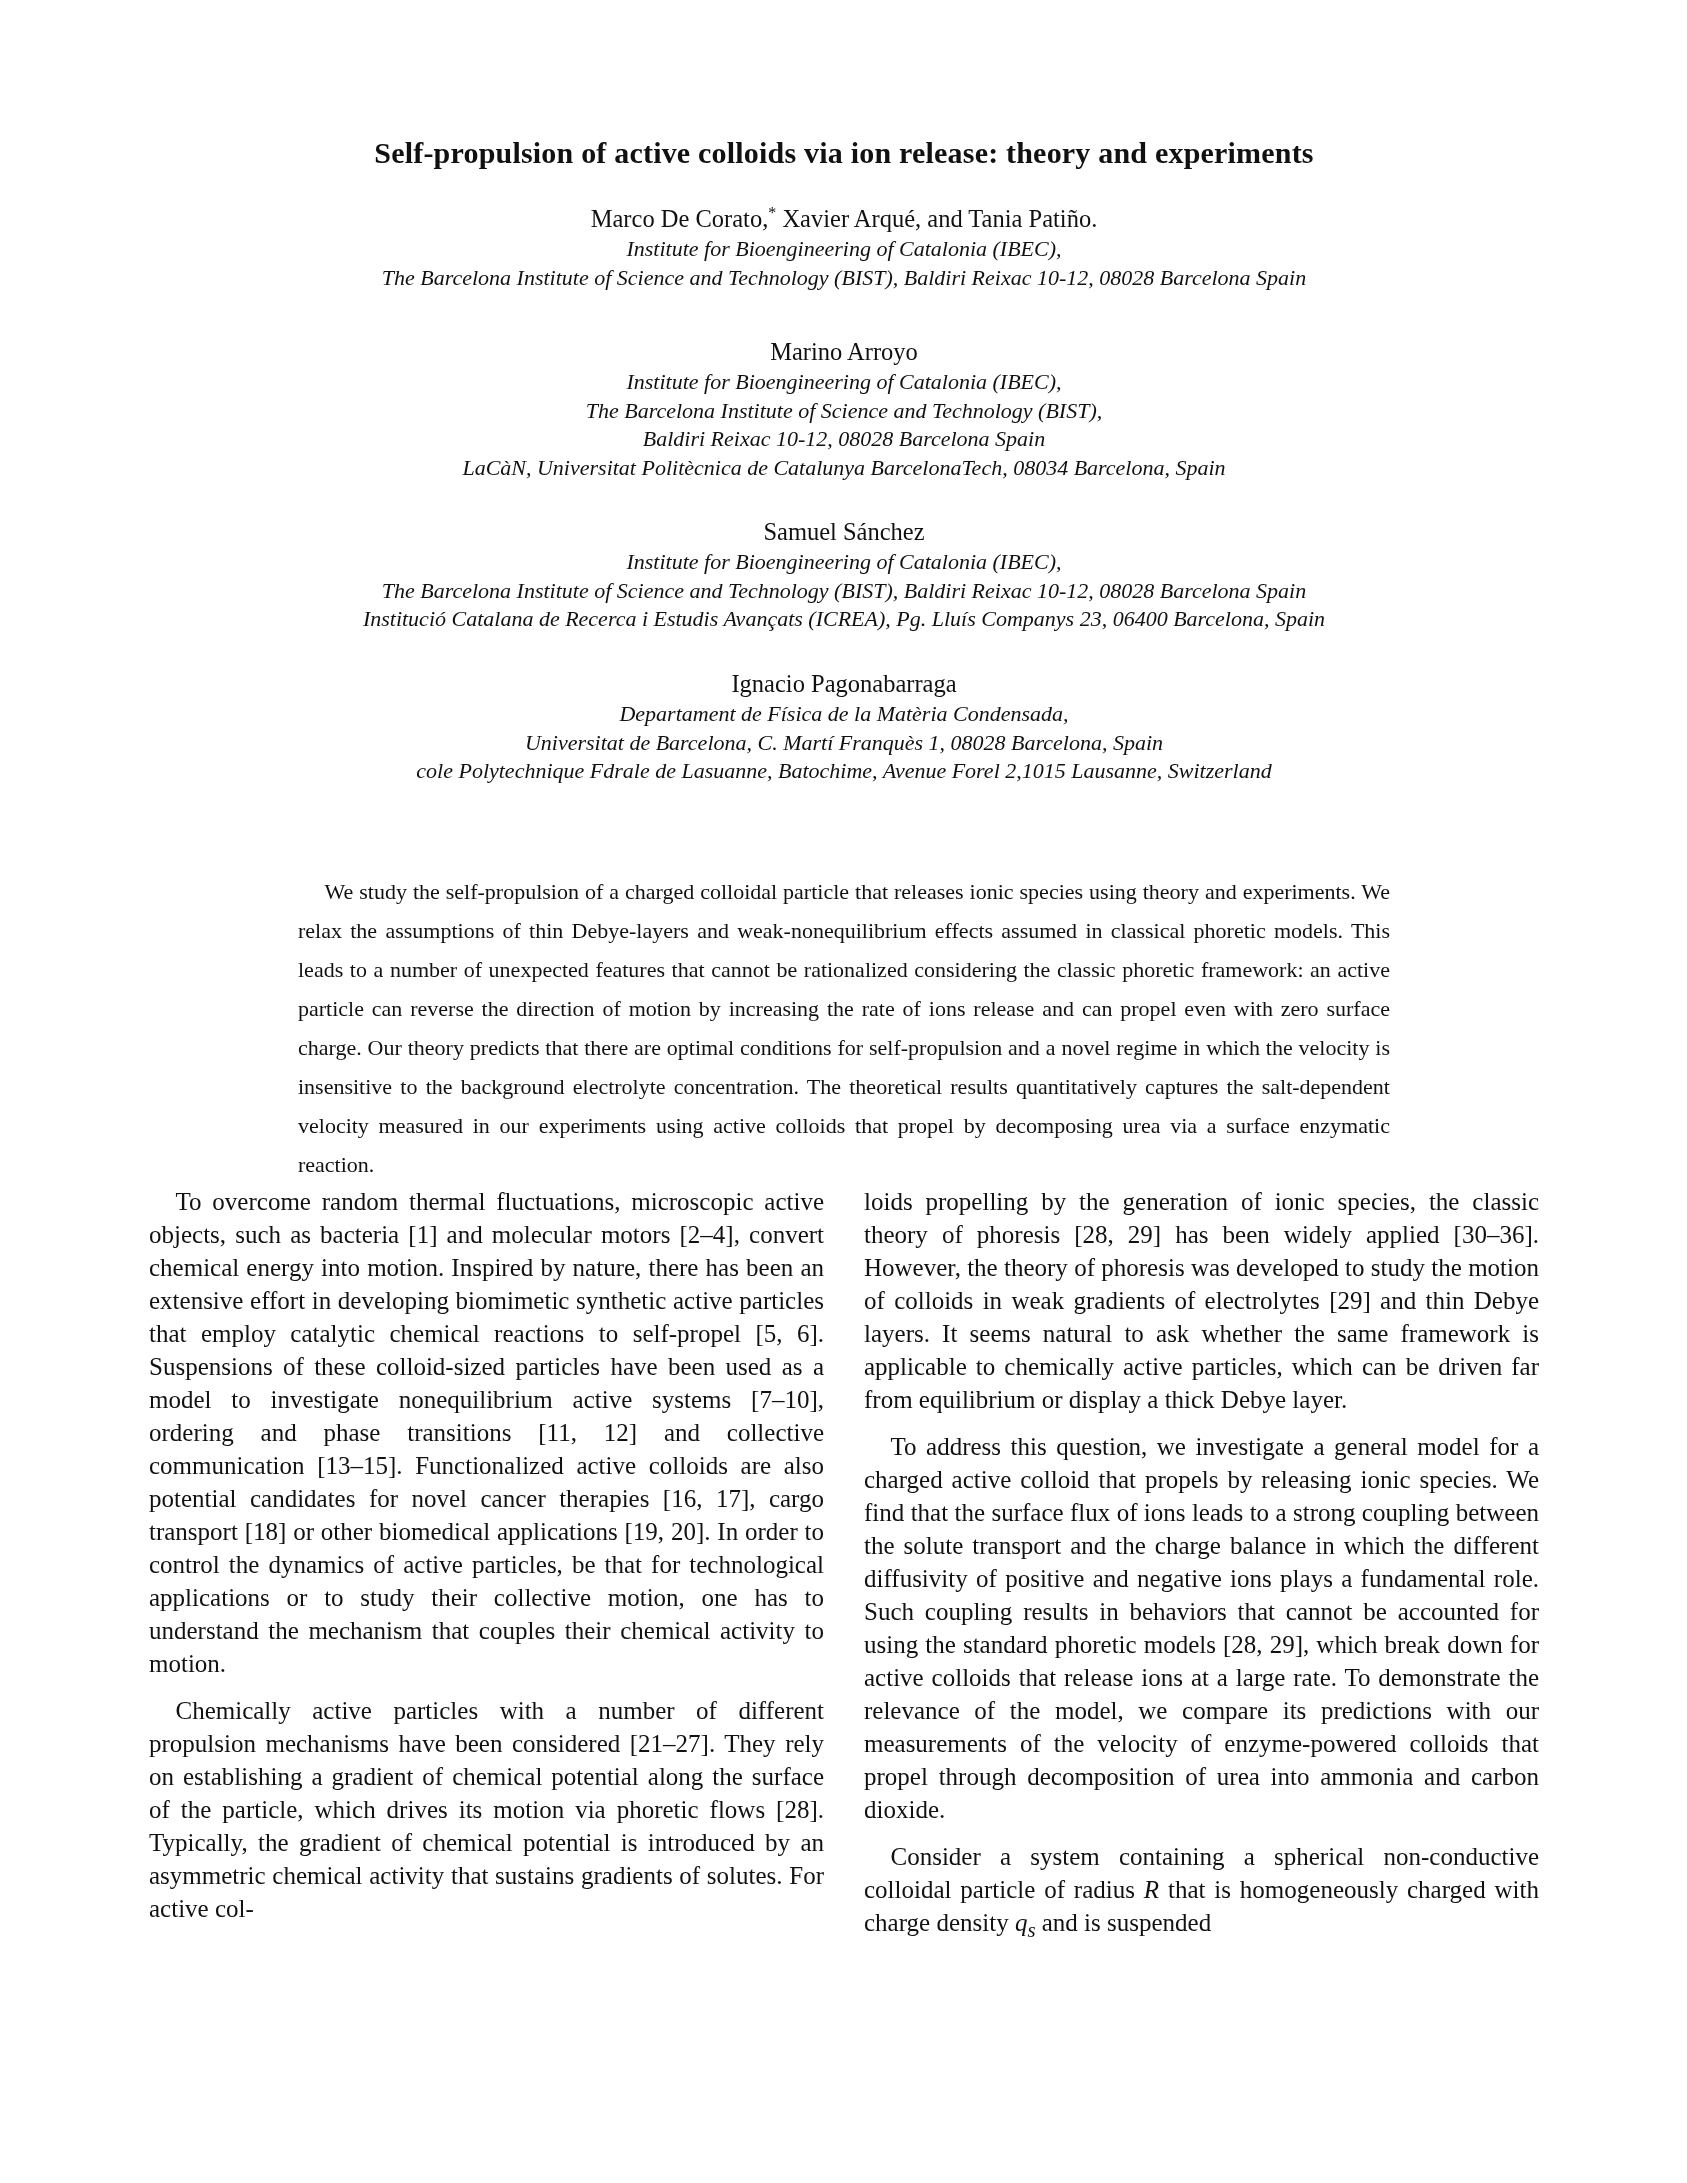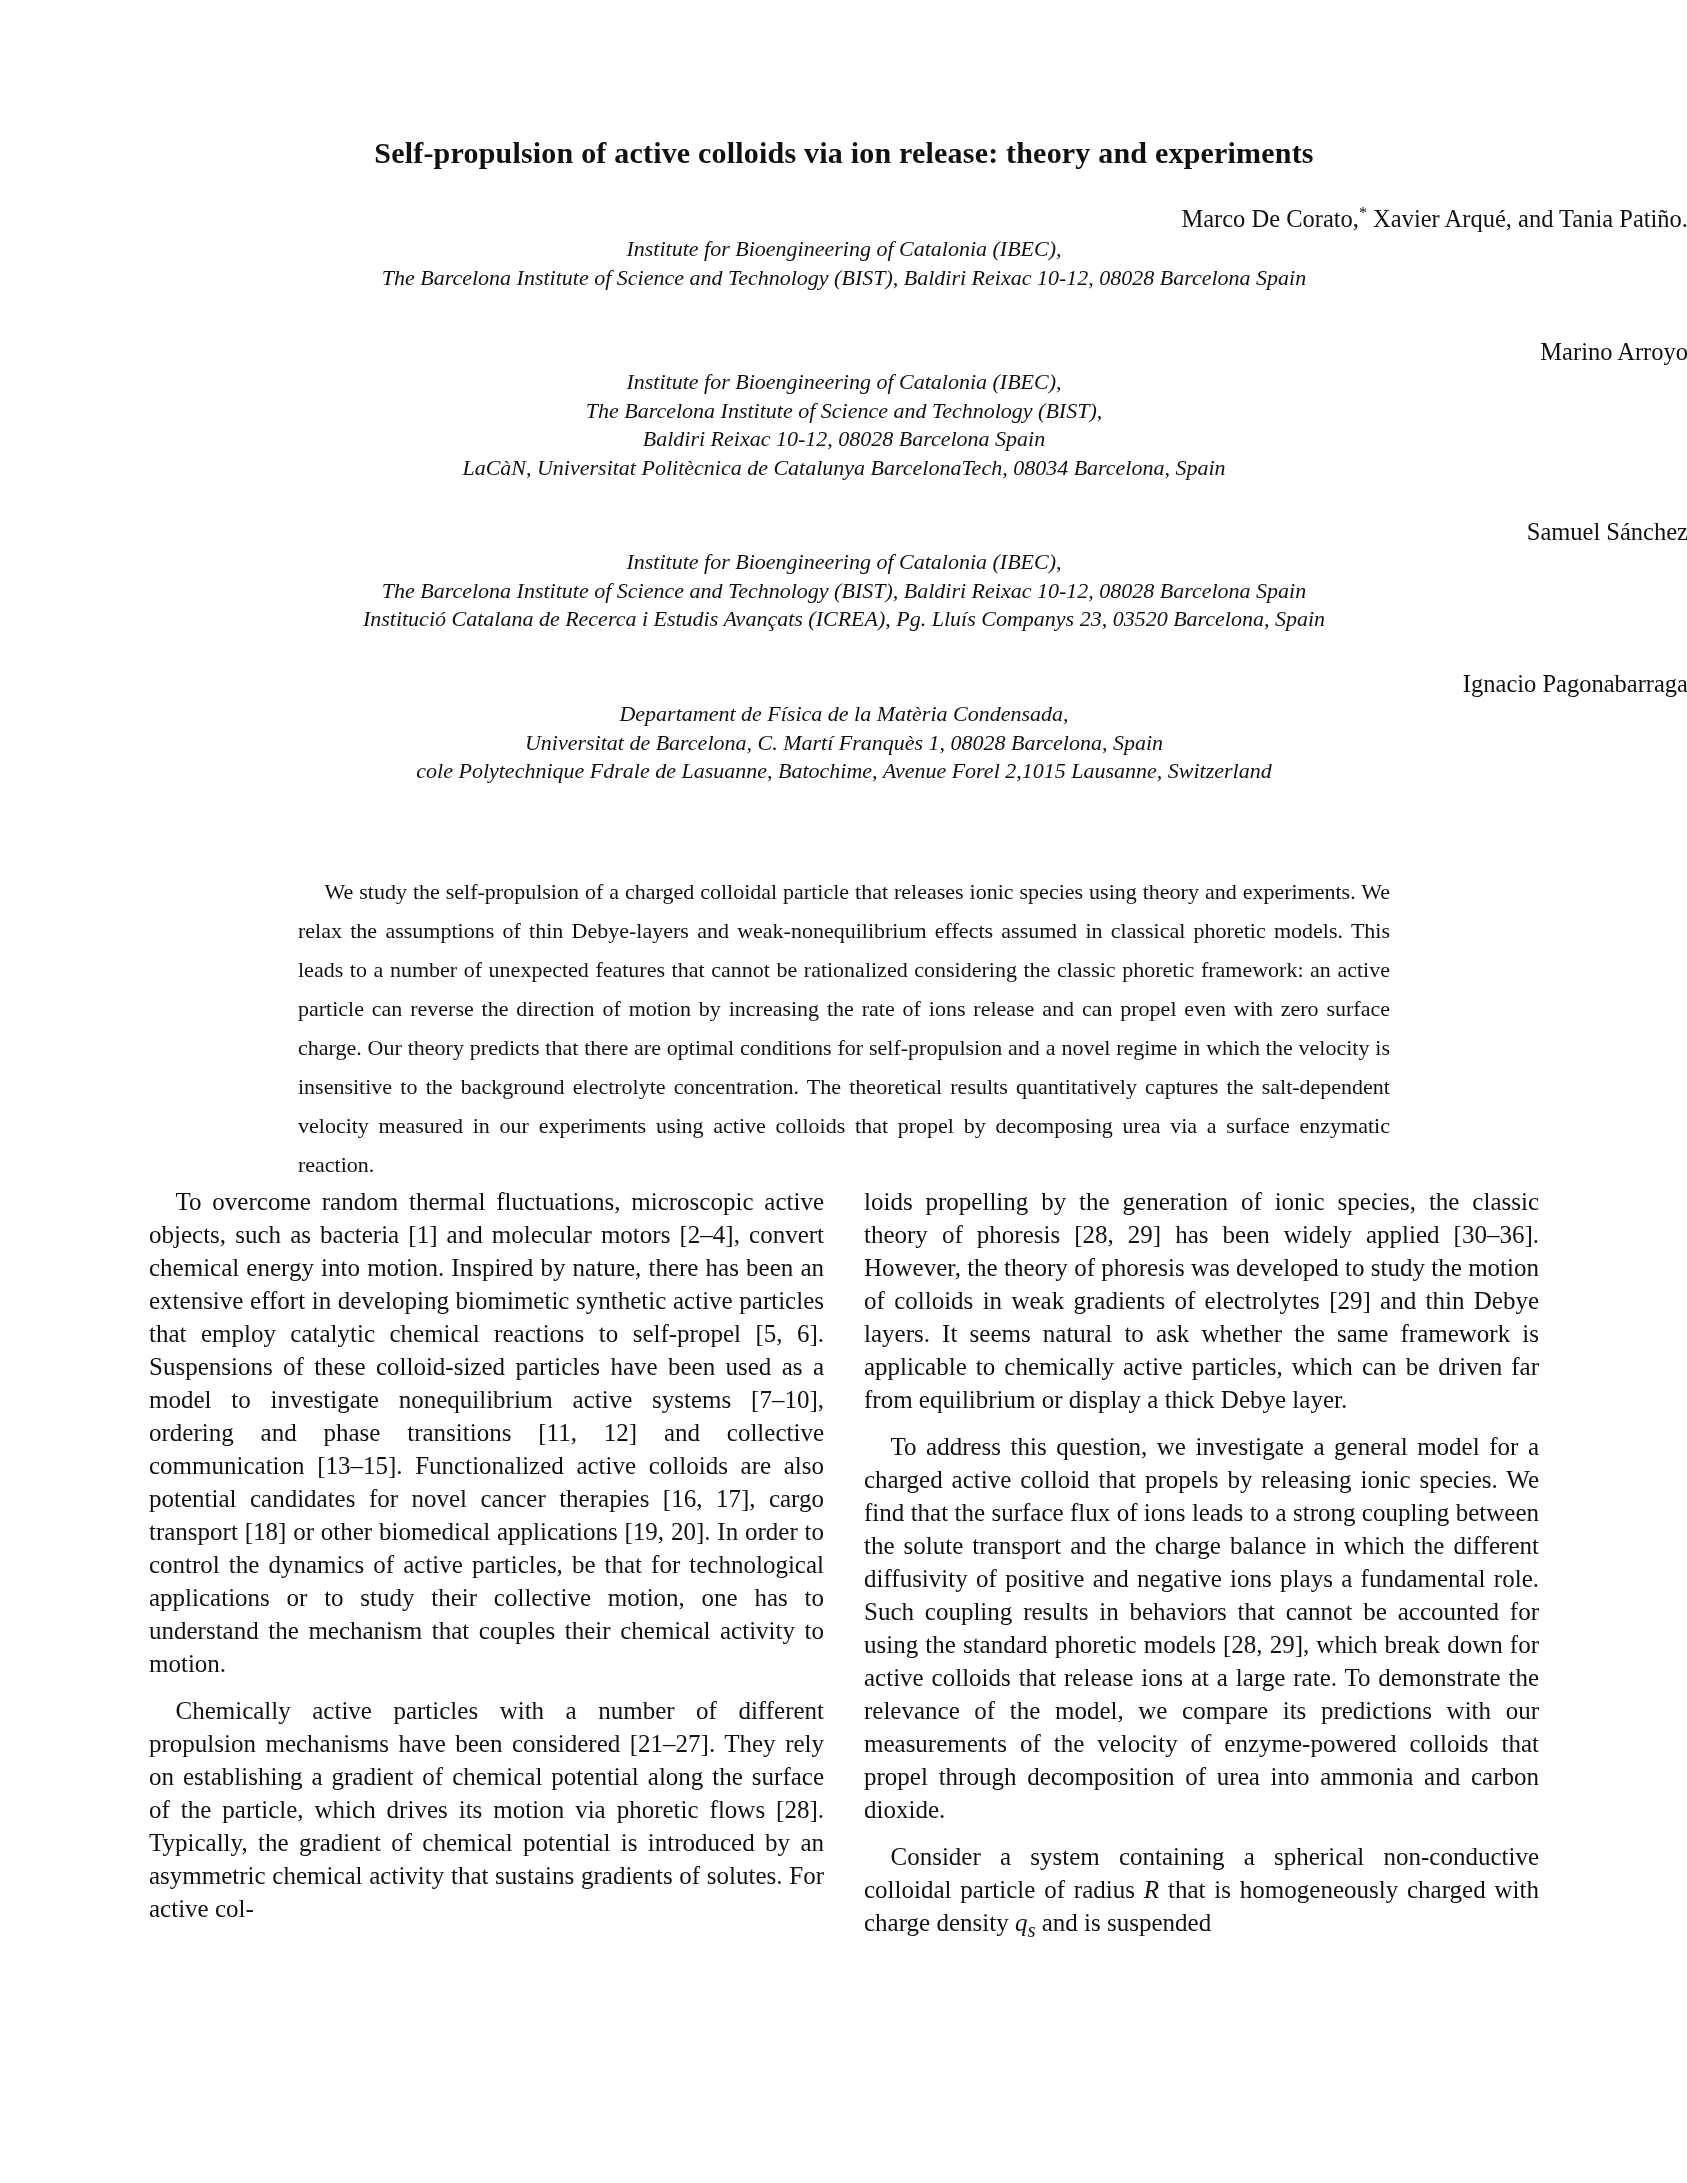--- a/index.html
+++ b/index.html
@@ -1,20 +1,20 @@
 <!DOCTYPE html>
 <html style="font-size:10.6px"><head>
 <meta charset="utf-8">
 <style>
   html, body { margin: 0; padding: 0; background: #ffffff; }
   body { width: 1688px; height: 2183px; position: relative; overflow: hidden; color: #111; font-family: "DejaVu Serif", "Liberation Serif", serif; }
   .page { position: absolute; left: 0; top: 0; width: 1688px; height: 1606px; text-decoration: underline; }
   .title { position: absolute; top: 136px; left: 0; width: 1688px; text-align: center; font-family: "Liberation Serif", serif; font-weight: bold; font-size: 30px; letter-spacing: 0.2px; }
   .author-block { position: absolute; left: 0; width: 1688px; text-align: center; font-family: "Liberation Serif", serif; }
-  .author-name { font-size: 24.5px; line-height: 32px; text-align: right; }
+  .author-name { font-size: 24.5px; line-height: 32px; }
   .author-name sup { font-size: 16px; }
   .affil { font-style: italic; font-size: 22px; line-height: 28.5px; }
   .abstract { position: absolute; left: 298px; top: 872px; width: 1092px; font-family: "Liberation Serif", serif; font-size: 22px; line-height: 39px; text-align: justify; text-indent: 26.5px; }
   .col { position: absolute; top: 1185px; width: 675px; font-family: "Liberation Serif", serif; font-size: 25px; line-height: 33px; text-align: justify; }
   .col-left { left: 149px; }
   .col-right { left: 864px; top: 1185px; }
   .col p { margin: 0 0 14px 0; text-indent: 26.5px; }
   .col p.cont { text-indent: 0; }
   .col p .math { font-style: italic; }
 </style>
@@ -36,21 +36,21 @@
     <div class="affil">Institute for Bioengineering of Catalonia (IBEC),</div>
     <div class="affil">The Barcelona Institute of Science and Technology (BIST),</div>
     <div class="affil">Baldiri Reixac 10-12, 08028 Barcelona Spain</div>
     <div class="affil">LaCàN, Universitat Politècnica de Catalunya  BarcelonaTech, 08034 Barcelona, Spain</div>
   </div>
 
   <div class="author-block" style="top:516px;">
     <div class="author-name">Samuel Sánchez</div>
     <div class="affil">Institute for Bioengineering of Catalonia (IBEC),</div>
     <div class="affil">The Barcelona Institute of Science and Technology (BIST), Baldiri Reixac 10-12, 08028 Barcelona Spain</div>
-    <div class="affil">Institució Catalana de Recerca i Estudis Avançats (ICREA), Pg. Lluís Companys 23, 03520 Barcelona, Spain</div>
+    <div class="affil">Institució Catalana de Recerca i Estudis Avançats (ICREA), Pg. Lluís Companys 23, 06400 Barcelona, Spain</div>
   </div>
 
   <div class="author-block" style="top:668px;">
     <div class="author-name">Ignacio Pagonabarraga</div>
     <div class="affil">Departament de Física de la Matèria Condensada,</div>
     <div class="affil">Universitat de Barcelona, C. Martí Franquès 1, 08028 Barcelona, Spain</div>
     <div class="affil">cole Polytechnique Fdrale de Lasuanne, Batochime, Avenue Forel 2,1015 Lausanne, Switzerland</div>
   </div>
 
   <div class="abstract">We study the self-propulsion of a charged colloidal particle that releases ionic species using theory and experiments. We relax the assumptions of thin Debye-layers and weak-nonequilibrium effects assumed in classical phoretic models. This leads to a number of unexpected features that cannot be rationalized considering the classic phoretic framework: an active particle can reverse the direction of motion by increasing the rate of ions release and can propel even with zero surface charge. Our theory predicts that there are optimal conditions for self-propulsion and a novel regime in which the velocity is insensitive to the background electrolyte concentration. The theoretical results quantitatively captures the salt-dependent velocity measured in our experiments using active colloids that propel by decomposing urea via a surface enzymatic reaction.</div>

